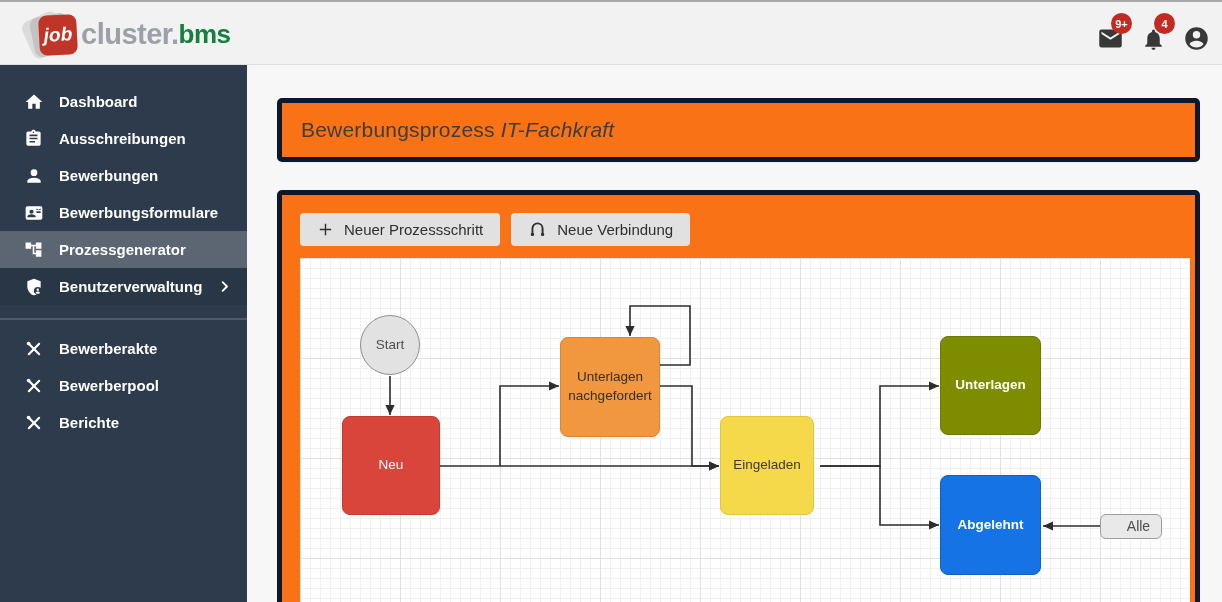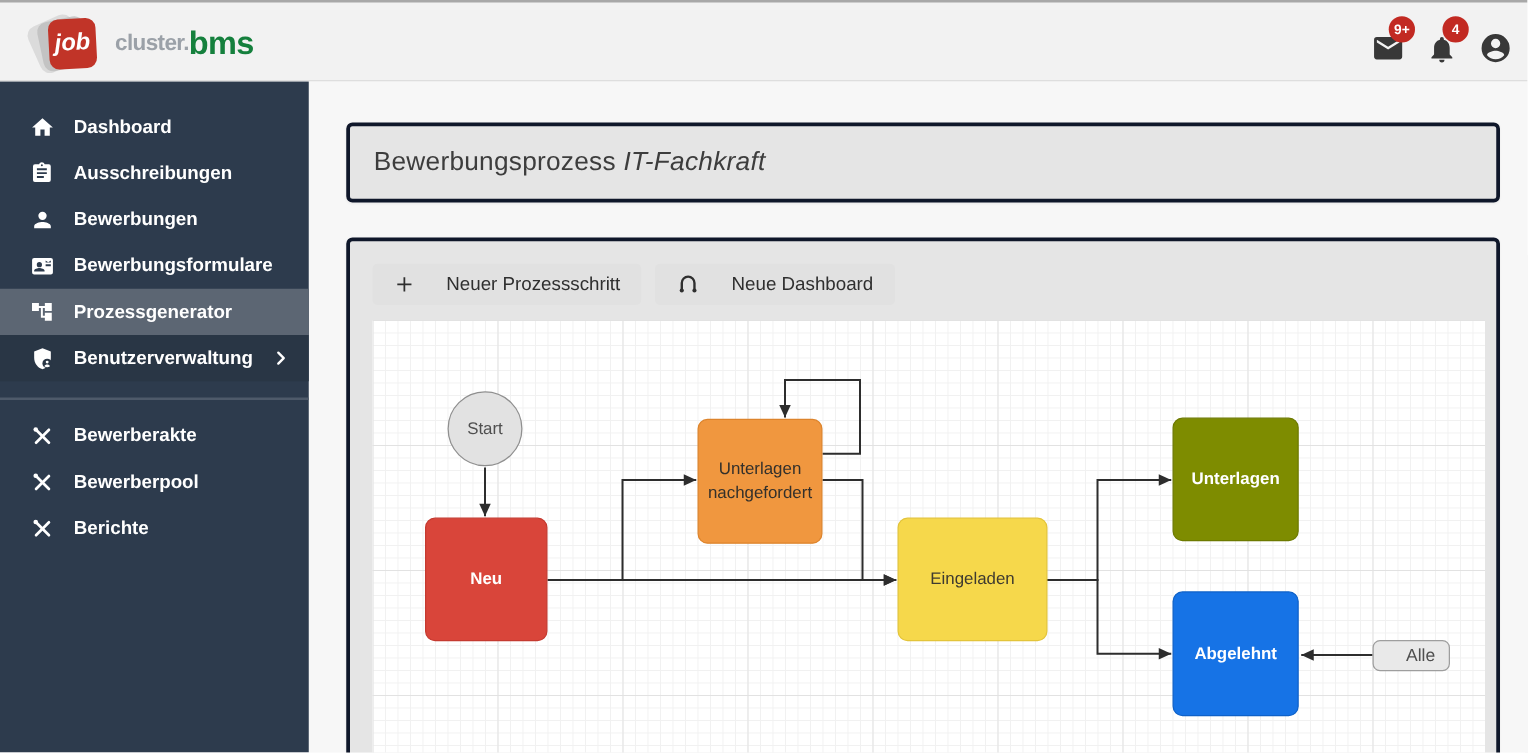--- a/index.html
+++ b/index.html
@@ -10,21 +10,21 @@
   .app-header { position:absolute; top:0; left:0; width:1222px; height:65px;
     background:#f2f2f2; border-top:2px solid #a8a8a8; border-bottom:1px solid #dedede; z-index:20; }
   .logo { position:absolute; left:24px; top:6px; height:52px; display:flex; align-items:center; cursor:pointer; }
   .logo-stack { position:relative; width:56px; height:52px; }
   .logo-card { position:absolute; width:38px; height:40px; border-radius:8px; top:7px; }
   .logo-card.g2 { left:2px;  background:#c9c9c9; transform:rotate(-24deg); opacity:.55; }
   .logo-card.g1 { left:8px;  background:#bdbdbd; transform:rotate(-12deg); opacity:.8; }
   .logo-card.red { left:15px; background:#c13428; transform:rotate(-3deg);
     display:flex; align-items:center; justify-content:center; }
   .logo-card.red span { color:#fff; font-style:italic; font-weight:bold; font-size:19px; }
-  .logo-cluster { color:#9ba1a8; font-weight:600; font-size:18px; letter-spacing:-0.5px; margin-left:12px; }
+  .logo-cluster { color:#9ba1a8; font-weight:600; font-size:29px; letter-spacing:-0.5px; margin-left:1px; }
   .logo-bms { color:#15803d; font-weight:bold; font-size:26px; letter-spacing:-0.5px; }
   .header-icons { position:absolute; right:10px; top:14px; display:flex; align-items:center; gap:11px; }
   .hicon { position:relative; width:32px; height:36px; display:flex; align-items:flex-end; justify-content:center; cursor:pointer; }
   .hicon svg { display:block; }
   .badge { position:absolute; top:-3px; right:-6px; min-width:21px; height:21px; padding:0 3px;
     background:#c22a22; color:#fff; font-size:11px; font-weight:bold; border-radius:11px;
     display:flex; align-items:center; justify-content:center; }
 
   
   .sidebar { position:absolute; top:65px; left:0; width:247px; height:537px; background:#2d3b4d; z-index:10; }
@@ -32,29 +32,29 @@
   .nav-item { height:37px; display:flex; align-items:center; padding-left:24px; gap:15px;
     color:#fff; font-size:15px; font-weight:bold; cursor:pointer; }
   .nav-item .nicon { width:20px; height:20px; flex:0 0 20px; display:flex; align-items:center; }
   .nav-item.selected { background:#5c6673; }
   .nav-item.open { background:#293645; }
   .nav-item .chev { margin-left:auto; margin-right:16px; display:flex; }
   .nav-divider { border:none; border-top:2px solid #4e5a6a; margin:13px 0 10px 0; }
 
   
   .main { position:absolute; top:65px; left:247px; width:975px; height:537px; background:#f7f7f7; }
-  .card { position:absolute; left:30px; width:923px; background:#e5e5e5;
-    border:3px solid #0f172a; border-radius:5px; box-shadow:0 1px 2px rgba(0,0,0,0.05); }
+  .card { position:absolute; left:30px; width:923px; background:#f97316;
+    border:5px solid #0f172a; border-radius:5px; box-shadow:0 1px 2px rgba(0,0,0,0.05); }
   .title-card { top:33px; height:64px; display:flex; align-items:center; padding-left:19px; }
   .page-title { font-size:21px; font-weight:500; color:#3d3d3d; letter-spacing:0.2px; }
   .page-title .emph { font-style:italic; }
   .canvas-card { top:125px; height:490px; }
   .flow-toolbar { position:absolute; left:18px; top:18px; display:flex; gap:11px; }
   .tbtn { height:33px; background:#e1e1e1; border:none; border-radius:4px; display:inline-flex;
-    align-items:center; gap:25px; padding:0 17px; font-family:inherit; font-size:15px;
+    align-items:center; gap:10px; padding:0 17px; font-family:inherit; font-size:15px;
     font-weight:500; color:#2f2f2f; cursor:pointer; }
   .tbtn svg { display:block; }
 
   
   .flow-canvas { position:absolute; left:18px; top:63px; width:890px; height:420px;
     background-color:#ffffff;
     background-image:
       linear-gradient(#e2e2e2 1px, transparent 1px),
       linear-gradient(90deg, #e2e2e2 1px, transparent 1px),
       linear-gradient(#f1f1f1 1px, transparent 1px),
@@ -217,21 +217,21 @@
         <span>Neuer Prozessschritt</span>
       </button>
       <button class="tbtn">
         <span>
           <svg width="19" height="19" viewBox="0 0 24 24" fill="none" stroke="#2f2f2f" stroke-width="2.4" stroke-linecap="round">
               <path d="M5.6 18.2V10.6a6.4 6.4 0 0 1 12.8 0v7.6"></path>
               <circle cx="5.6" cy="18.2" r="2.1" fill="#2f2f2f" stroke="none"></circle>
               <circle cx="18.4" cy="18.2" r="2.1" fill="#2f2f2f" stroke="none"></circle>
             </svg>
         </span>
-        <span>Neue Dashboard</span>
+        <span>Neue Verbindung</span>
       </button>
     </div>
     <div class="flow-canvas">
         <svg width="890" height="420">
           <path d="M90 118 L 90 157" fill="none" stroke="#2d2d2d" stroke-width="1.6"></path>
           <polygon points="90,157 85.4,147 94.6,147" fill="#2d2d2d"></polygon>
           <path d="M140 208 L 419 208" fill="none" stroke="#2d2d2d" stroke-width="1.6"></path>
           <polygon points="419,208 409,203.4 409,212.6" fill="#2d2d2d"></polygon>
           <path d="M200 208 L 200 128 L 259 128" fill="none" stroke="#2d2d2d" stroke-width="1.6"></path>
           <polygon points="259,128 249,123.4 249,132.6" fill="#2d2d2d"></polygon>
@@ -240,21 +240,21 @@
           <path d="M360 128 L 392 128 L 392 208 L 419 208" fill="none" stroke="#2d2d2d" stroke-width="1.6"></path>
           <polygon points="419,208 409,203.4 409,212.6" fill="#2d2d2d"></polygon>
           <path d="M520 208 L 580 208 L 580 128 L 639 128" fill="none" stroke="#2d2d2d" stroke-width="1.6"></path>
           <polygon points="639,128 629,123.4 629,132.6" fill="#2d2d2d"></polygon>
           <path d="M520 208 L 580 208 L 580 267 L 639 267" fill="none" stroke="#2d2d2d" stroke-width="1.6"></path>
           <polygon points="639,267 629,262.4 629,271.6" fill="#2d2d2d"></polygon>
           <path d="M800 268 L 743 268" fill="none" stroke="#2d2d2d" stroke-width="1.6"></path>
           <polygon points="743,268 753,263.4 753,272.6" fill="#2d2d2d"></polygon>
         </svg>
         <div class="flow-node circle" style="left: 60px; top: 57px; width: 60px; height: 60px; background: rgb(226, 226, 226); border-color: rgb(143, 143, 143); color: rgb(79, 79, 79); font-weight: 400;">Start</div>
-        <div class="flow-node rect" style="left: 42px; top: 158px; width: 98px; height: 99px; background: rgb(217, 69, 58); border-color: rgb(197, 58, 48); color: rgb(255, 255, 255); font-weight: 700;">Neu</div>
+        <div class="flow-node rect" style="left: 42px; top: 158px; width: 98px; height: 99px; background: rgb(217, 69, 58); border-color: rgb(197, 58, 48); color: rgb(255, 255, 255); font-weight: 400;">Neu</div>
         <div class="flow-node rect" style="left: 260px; top: 79px; width: 100px; height: 100px; background: rgb(240, 151, 63); border-color: rgb(221, 132, 44); color: rgb(51, 48, 43); font-weight: 400;">Unterlagen nachgefordert</div>
-        <div class="flow-node rect" style="left: 420px; top: 158px; width: 120px; height: 99px; background: rgb(246, 216, 75); border-color: rgb(227, 196, 58); color: rgb(62, 58, 48); font-weight: 400;">Eingeladen</div>
+        <div class="flow-node rect" style="left: 420px; top: 158px; width: 94px; height: 99px; background: rgb(246, 216, 75); border-color: rgb(227, 196, 58); color: rgb(62, 58, 48); font-weight: 400;">Eingeladen</div>
         <div class="flow-node rect" style="left: 640px; top: 78px; width: 101px; height: 99px; background: rgb(126, 140, 0); border-color: rgb(109, 122, 0); color: rgb(255, 255, 255); font-weight: 600;">Unterlagen</div>
         <div class="flow-node rect" style="left: 640px; top: 217px; width: 101px; height: 100px; background: rgb(22, 115, 230); border-color: rgb(14, 97, 200); color: rgb(255, 255, 255); font-weight: 700;">Abgelehnt</div>
         <div class="flow-node small-rect" style="left: 800px; top: 256px; width: 62px; height: 25px; background: rgb(233, 233, 233); border-color: rgb(158, 158, 158); color: rgb(79, 79, 79); font-weight: 400; padding-left: 15px;">Alle</div>
       </div>
   </section>
 </main>
 
 </body></html>

